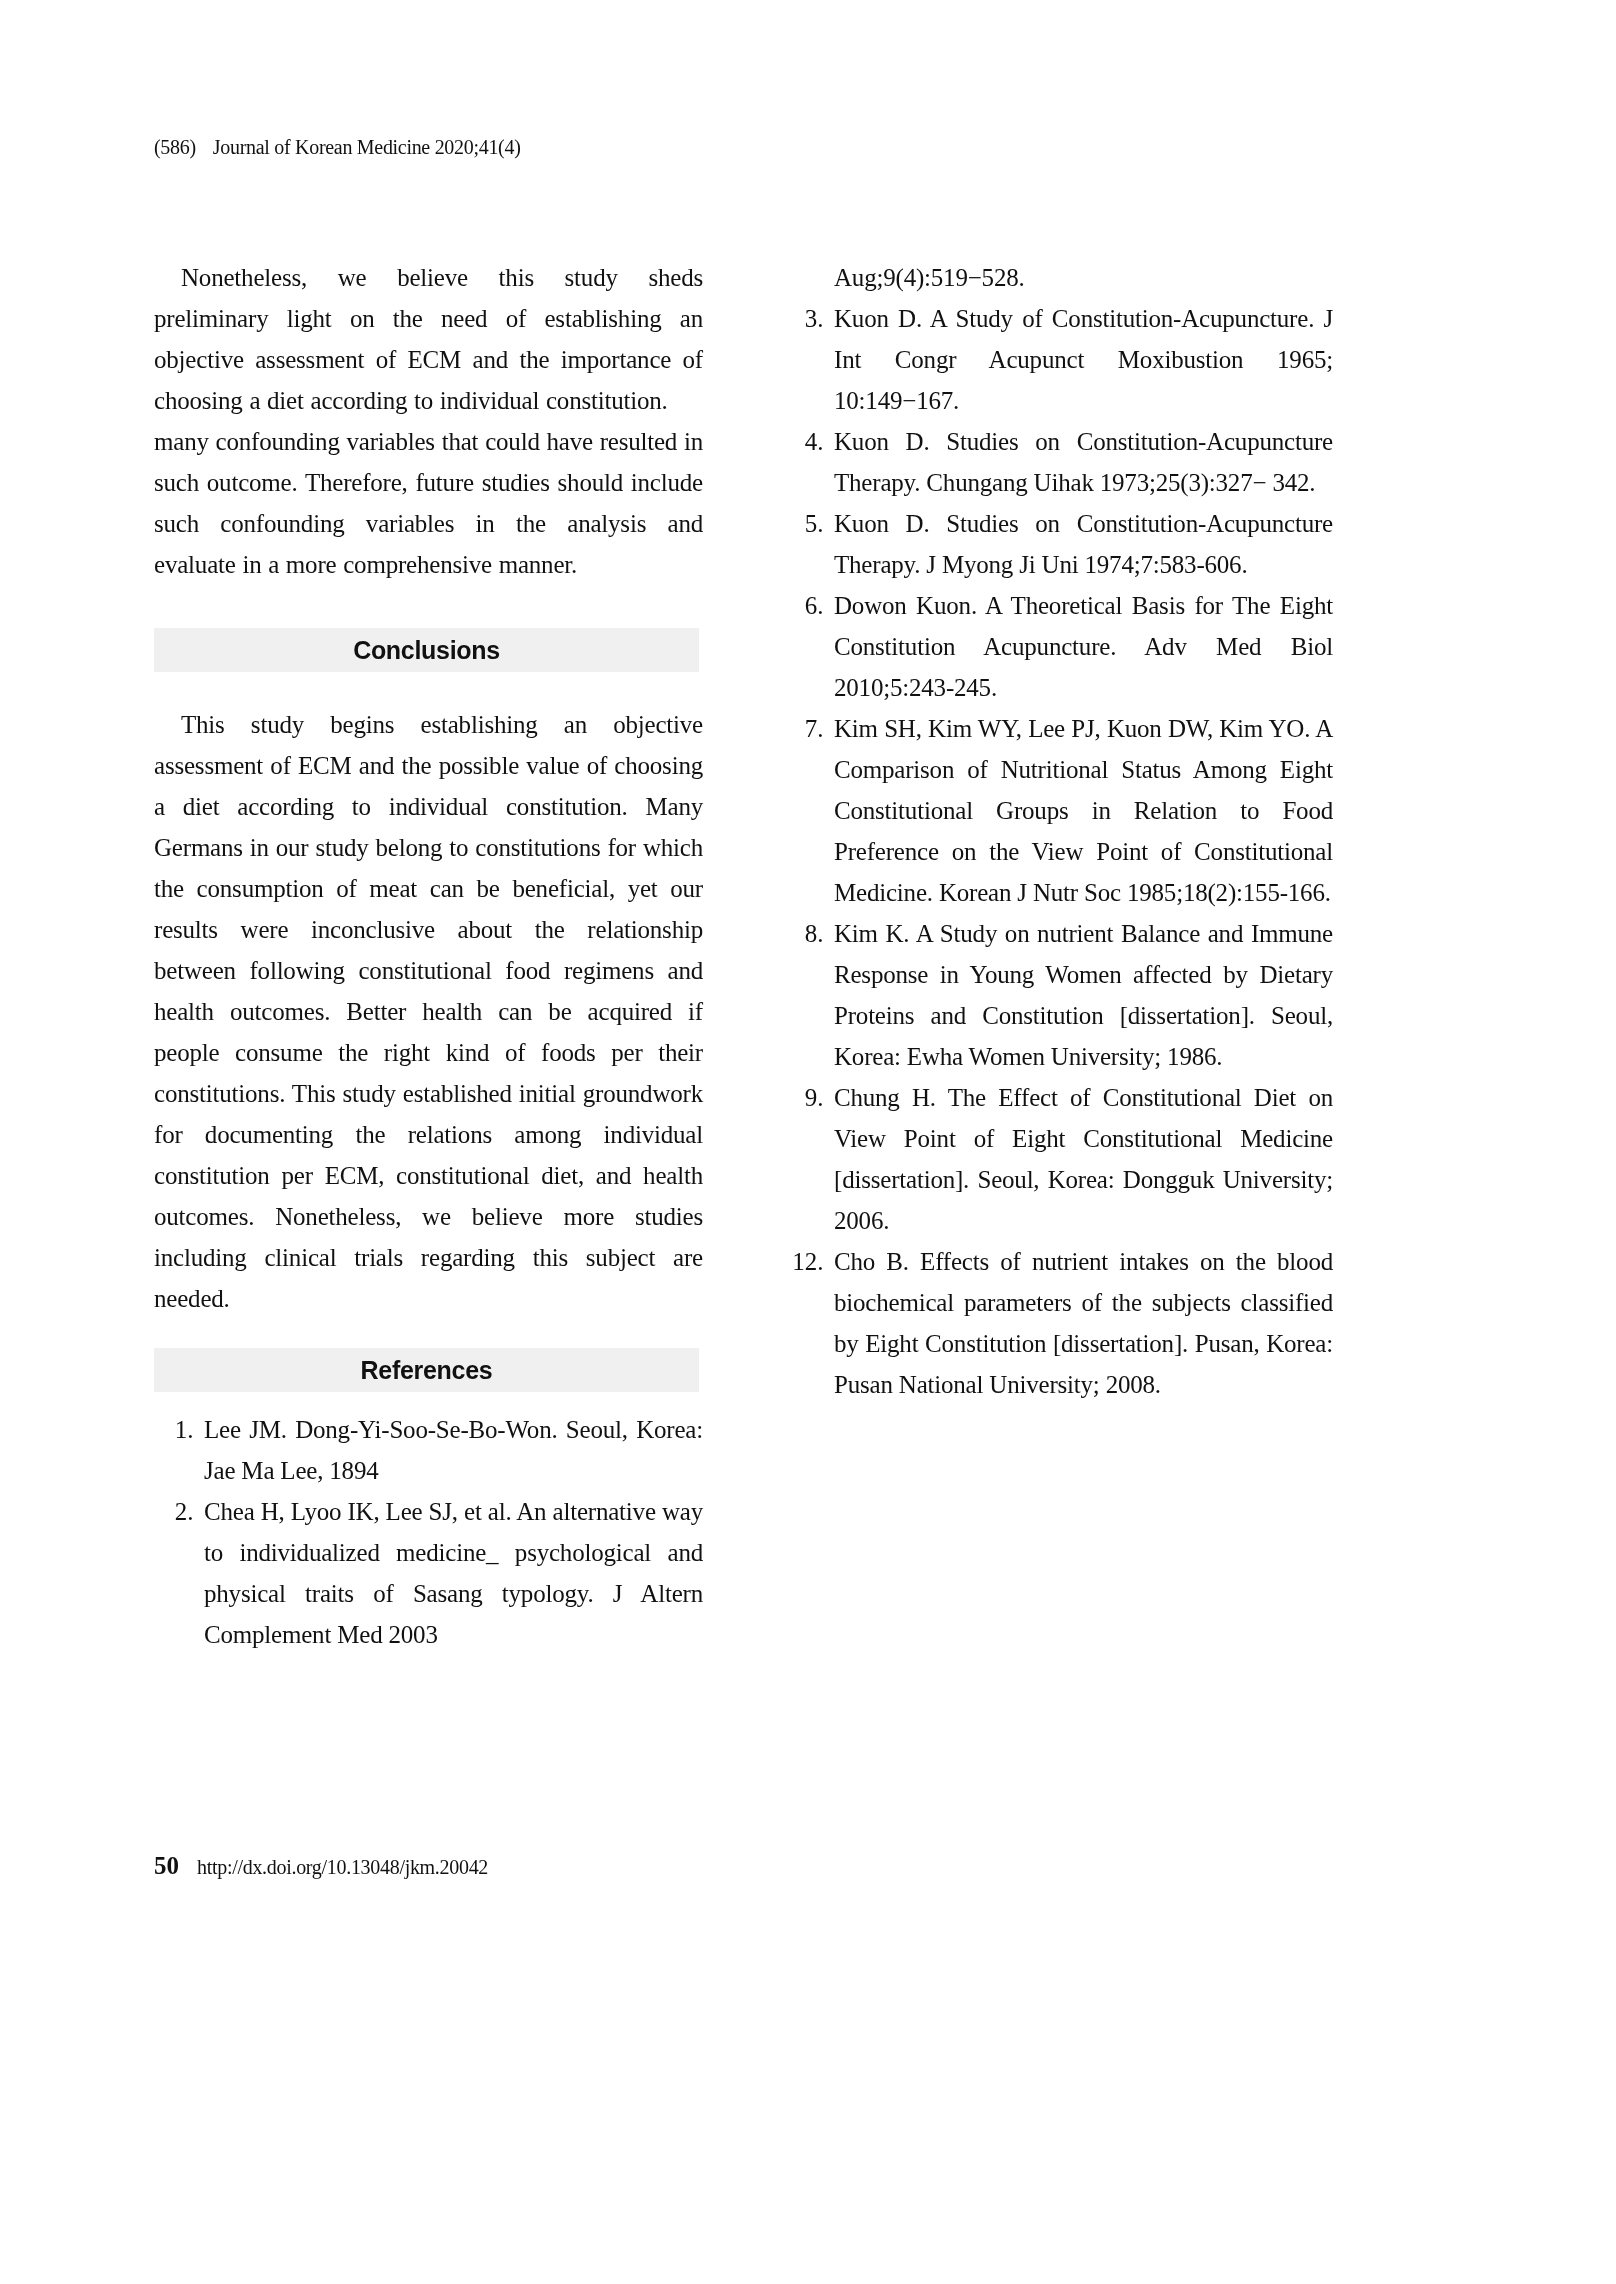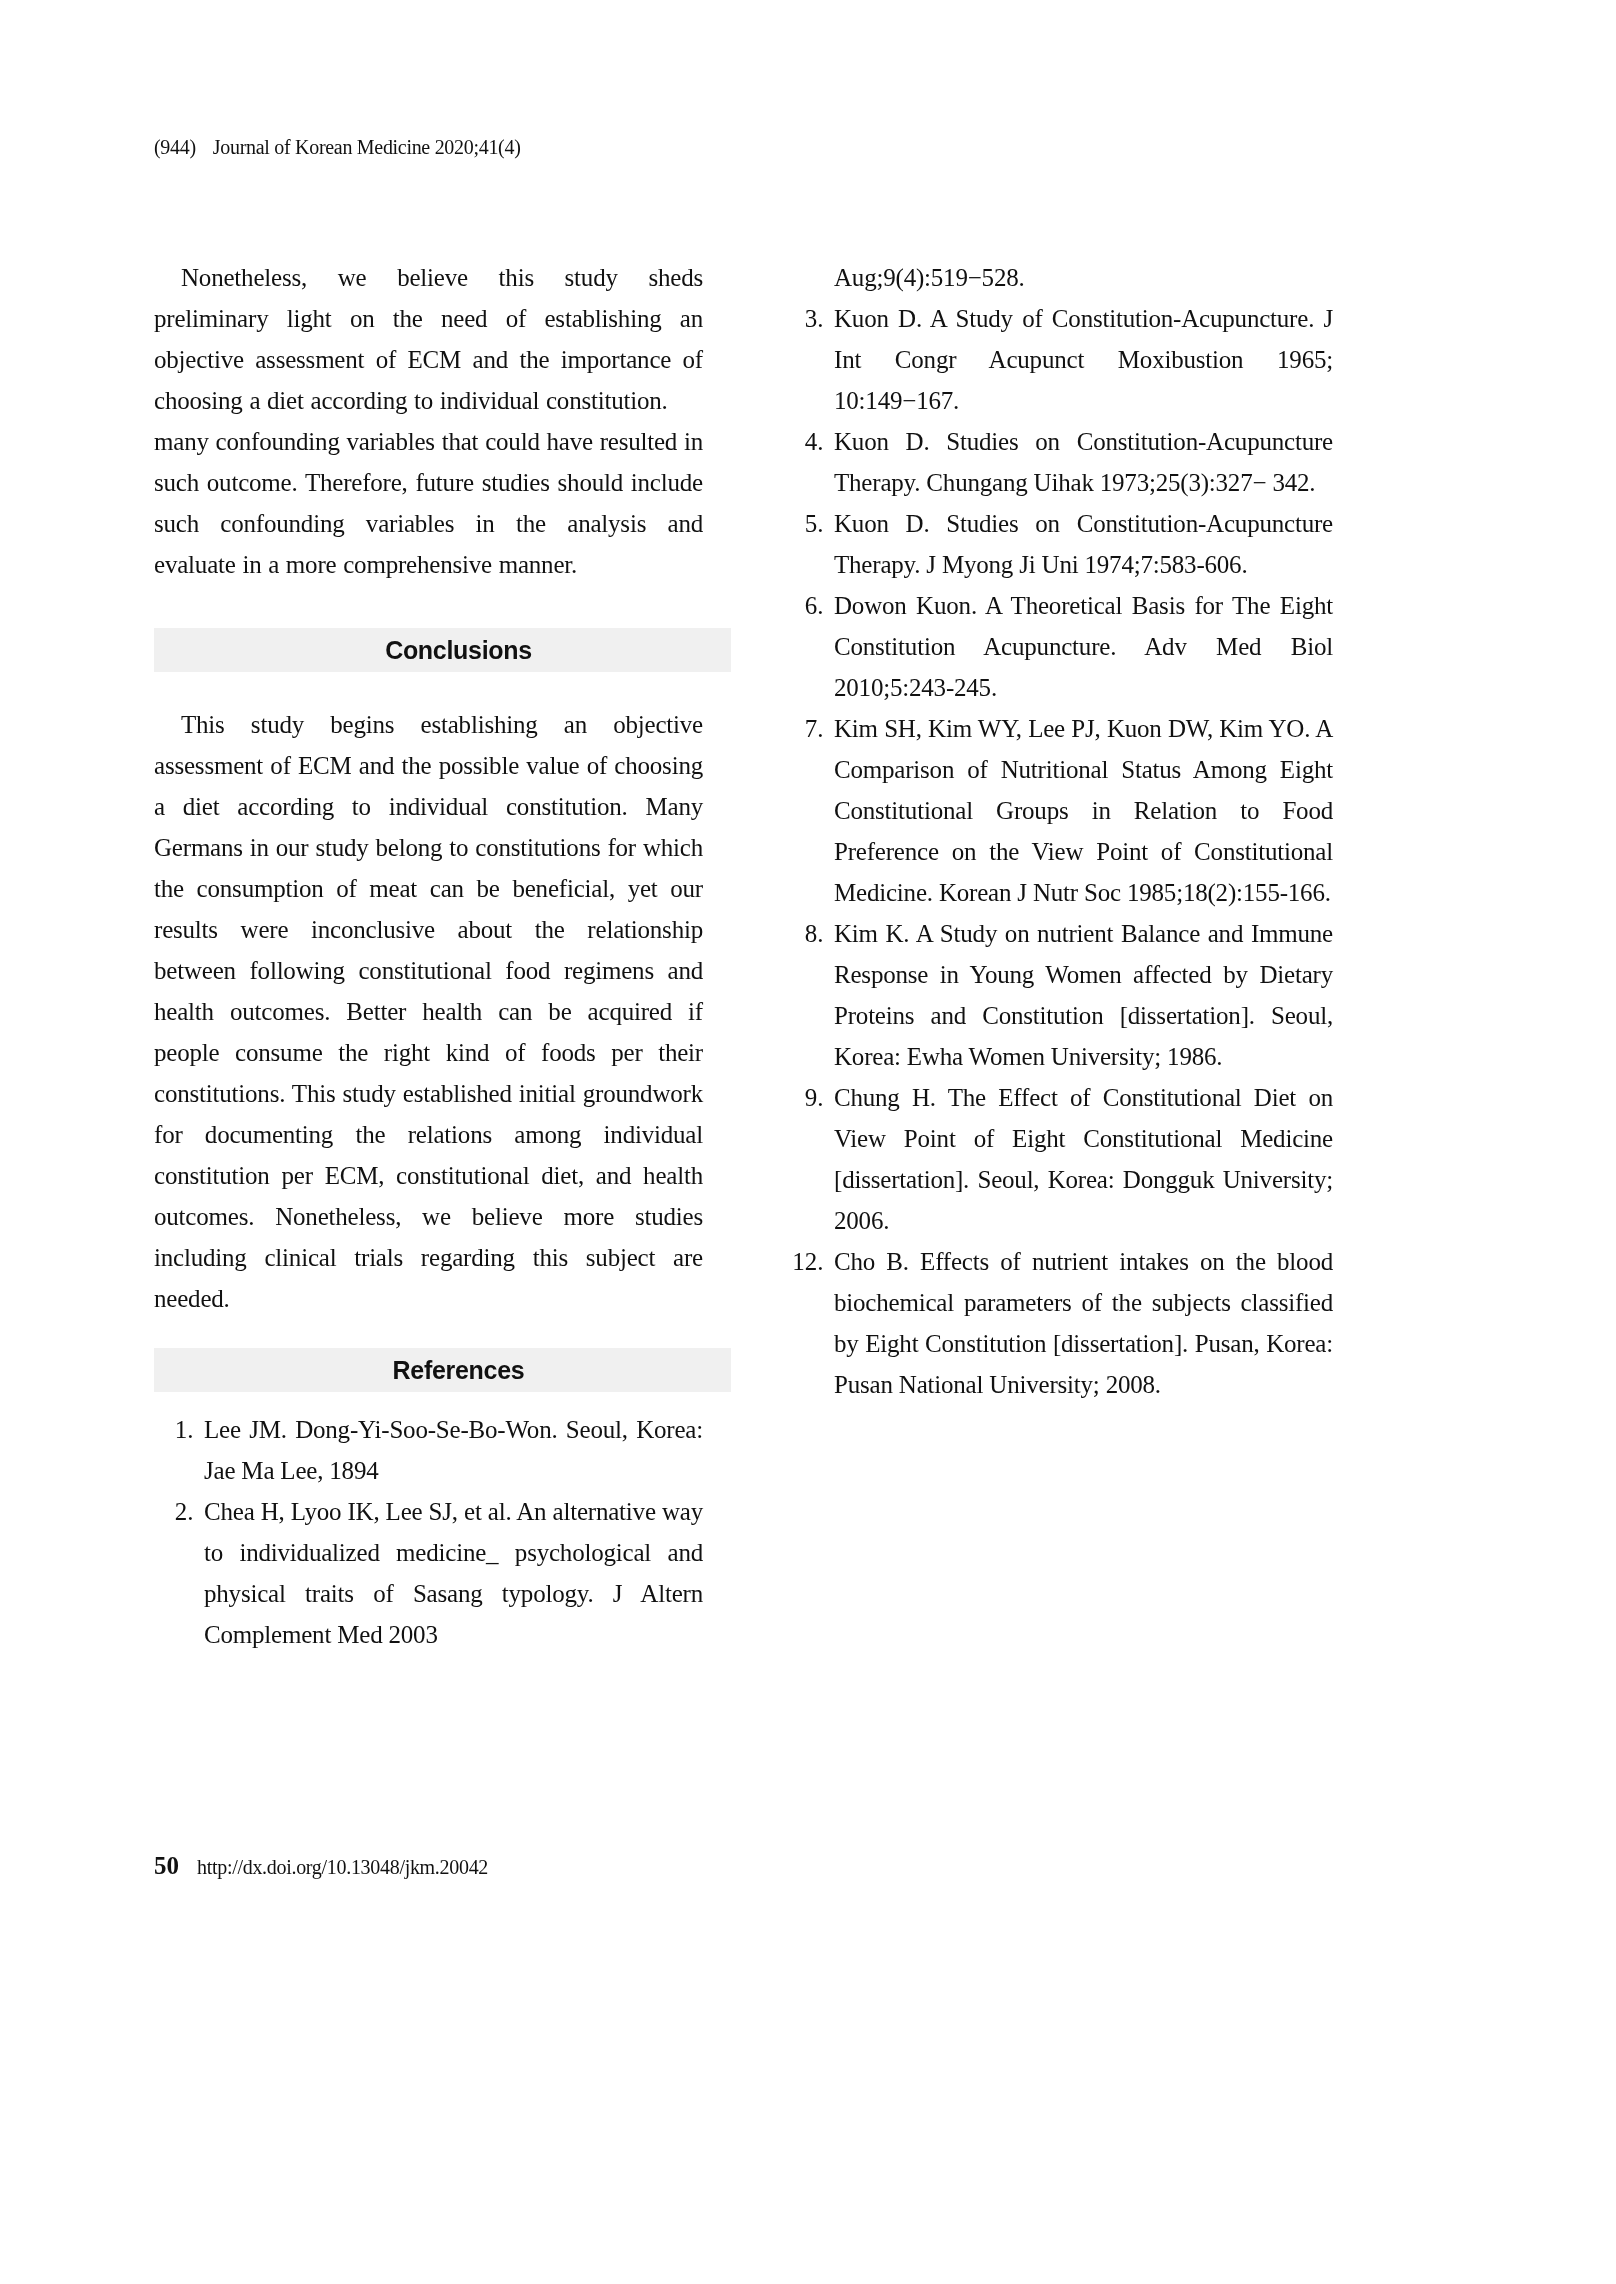--- a/index.html
+++ b/index.html
@@ -49,21 +49,20 @@
       background: #f0f0f0;
       height: 44px;
       width: 545px;
       display: flex;
       align-items: center;
       justify-content: center;
       font-family: "Liberation Sans", "DejaVu Sans", sans-serif;
       font-weight: bold;
       font-size: 25px;
       letter-spacing: -0.3px;
-      padding-left: 32px;
     }
 
     .ref-list {
       list-style: none;
       margin: 0;
       padding: 0;
     }
     .ref-item {
       display: flex;
       align-items: flex-start;
@@ -95,21 +94,21 @@
       font-weight: bold;
     }
     .footer .doi {
       font-size: 20px;
       letter-spacing: -0.3px;
     }
   </style>
 </head>
 <body>
 
-<div class="running-header"><span class="page-num">(944)</span><span>Journal of Korean Medicine 2020;41(4)</span></div>
+<div class="running-header"><span class="page-num">(586)</span><span>Journal of Korean Medicine 2020;41(4)</span></div>
 
 <div class="column col-left">
   <p class="para indent">Nonetheless, we believe this study sheds preliminary light on the need of establishing an objective assessment of ECM and the importance of choosing a diet according to individual constitution.</p>
   <p class="para">many confounding variables that could have resulted in such outcome. Therefore, future studies should include such confounding variables in the analysis and evaluate in a more comprehensive manner.</p>
 
   <div style="height: 43px;"></div>
 
   <div class="section-bar">
     <span>Conclusions</span>
   </div>

